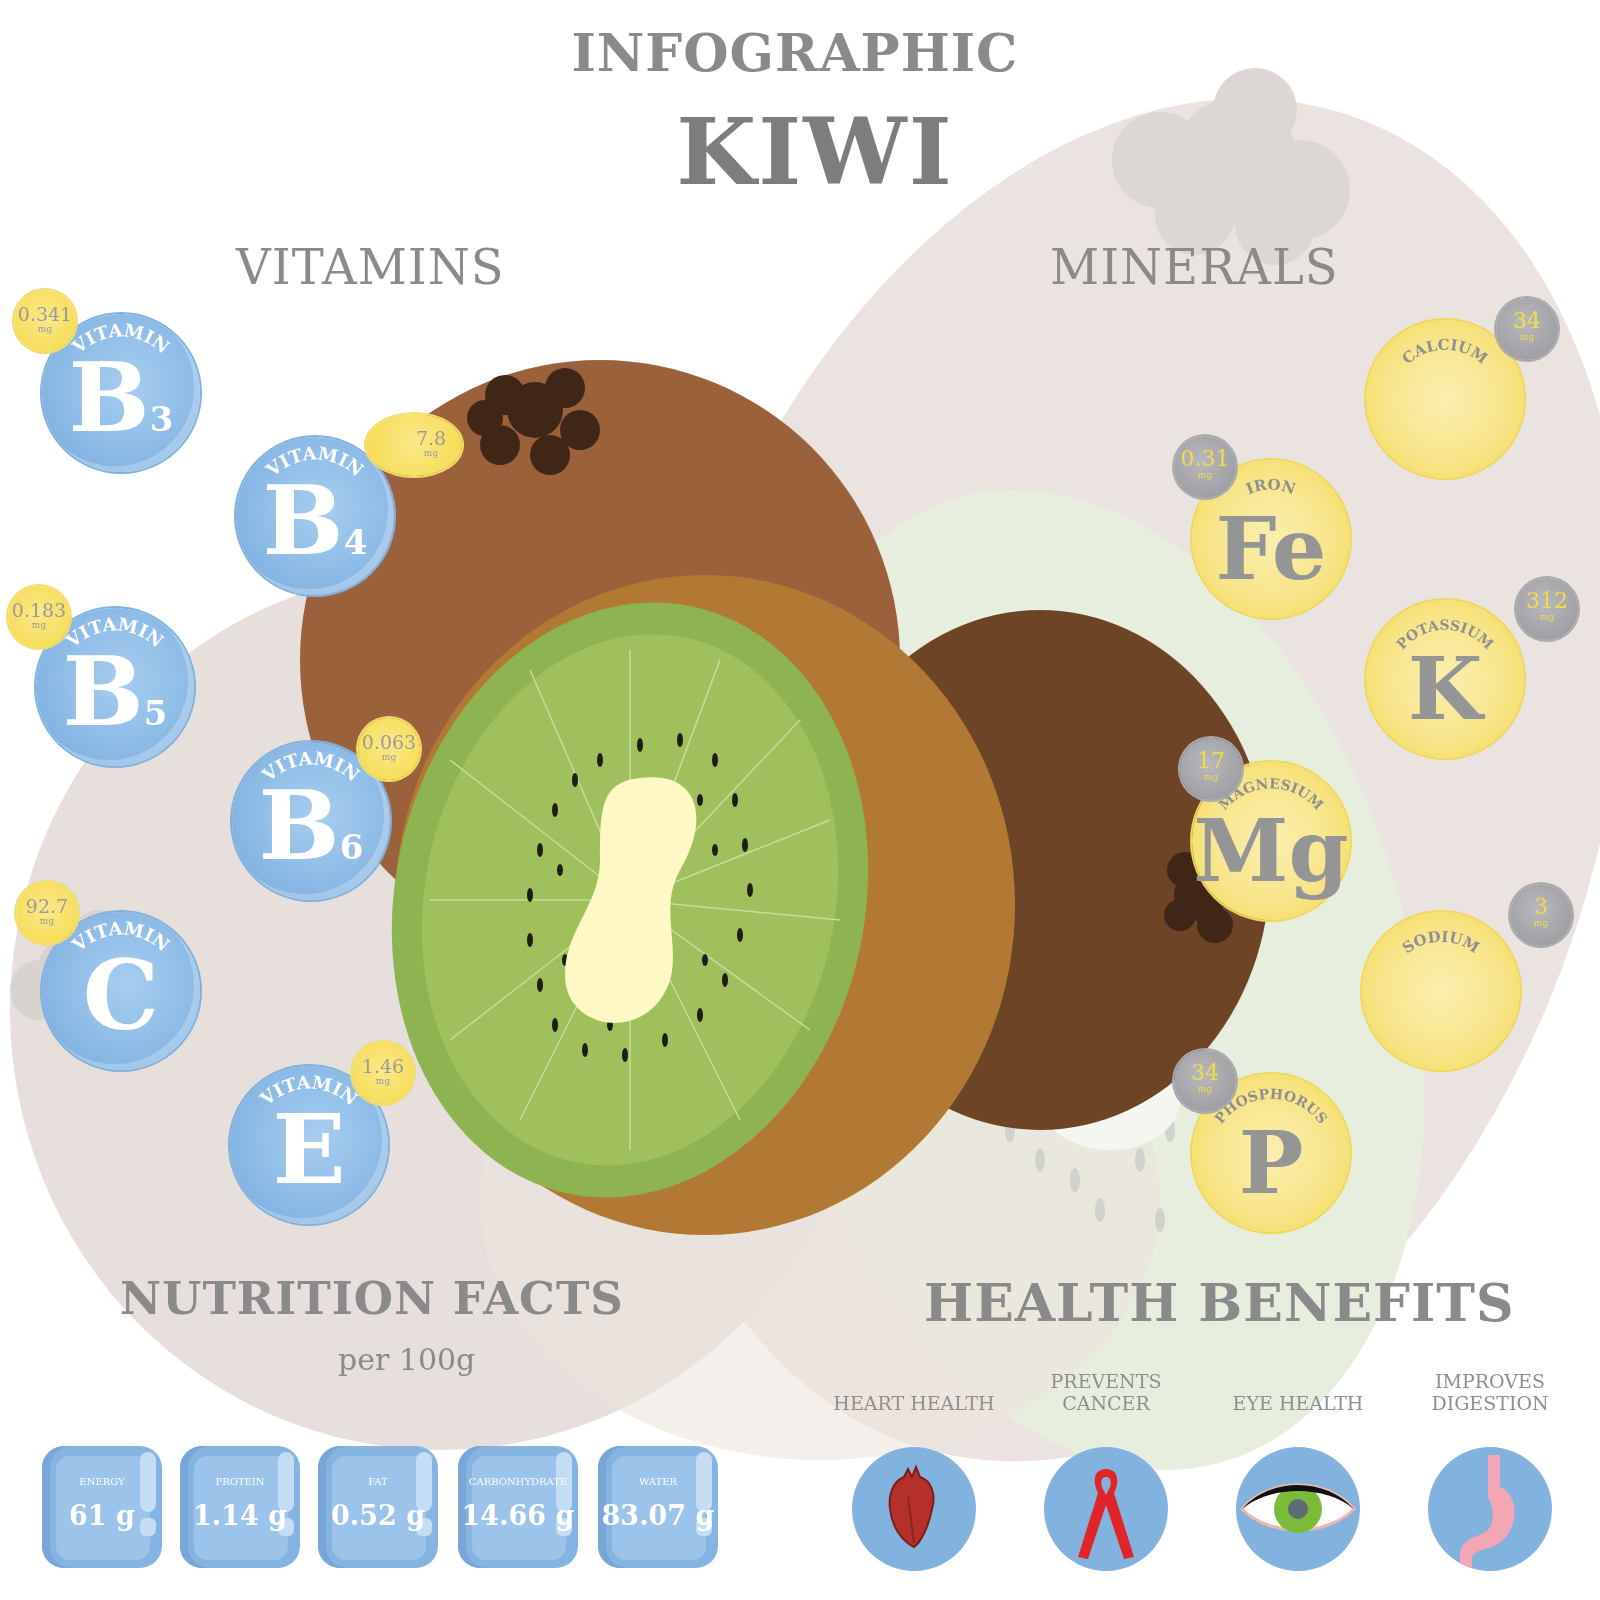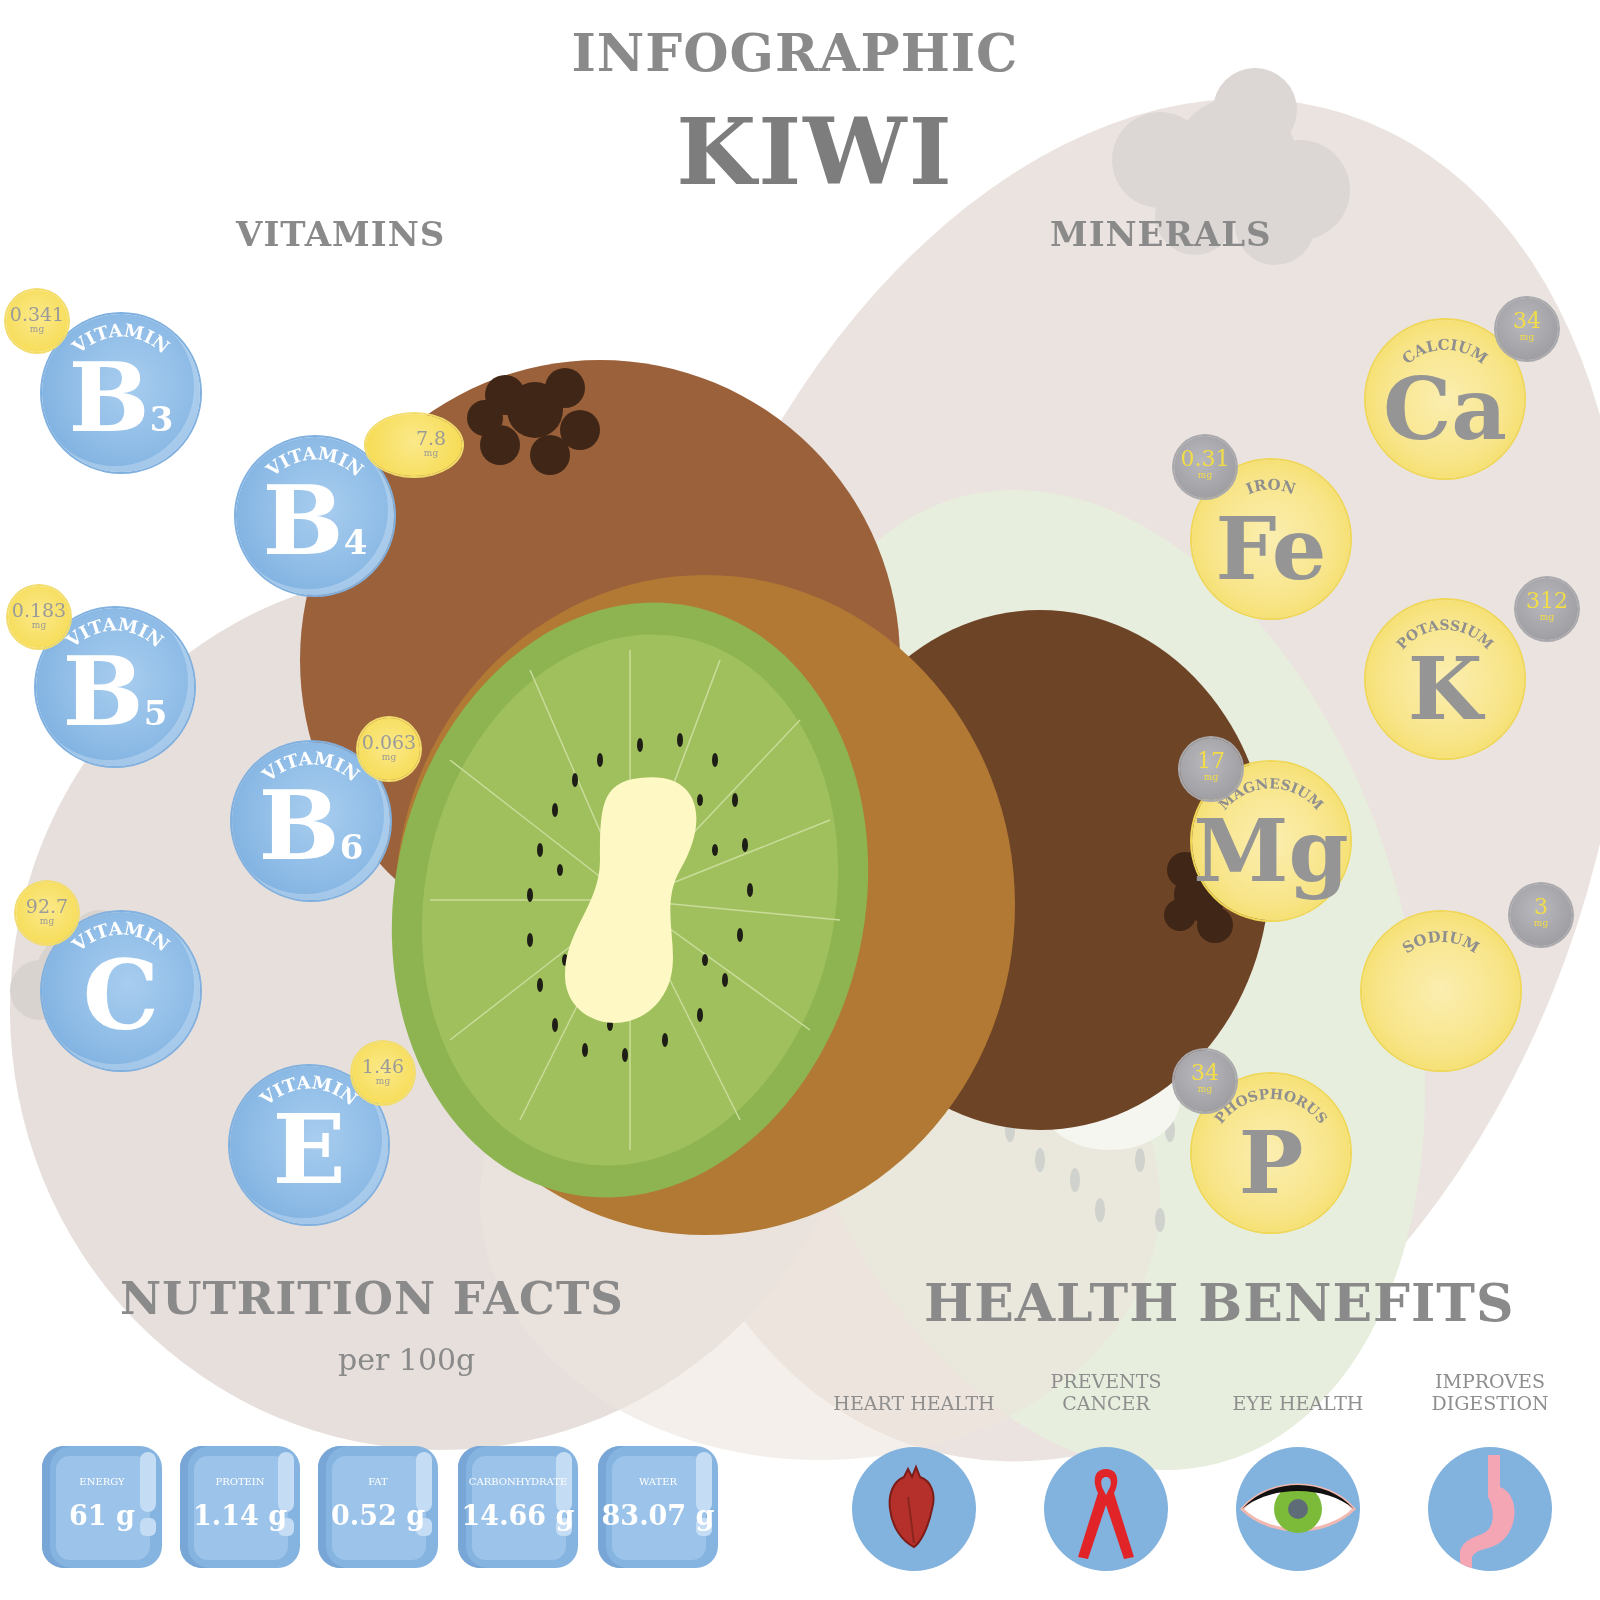--- a/index.html
+++ b/index.html
@@ -1,21 +1,21 @@
 <!DOCTYPE html>
 <html><head>
 <meta charset="utf-8">
 <style>
   html, body { margin:0; padding:0; }
   body { width:1600px; height:1600px; position:relative; overflow:hidden; background:#ffffff; font-family:"DejaVu Serif", serif; }
   .abs { position:absolute; }
   .bg-svg { position:absolute; left:0; top:0; width:1600px; height:1600px; }
   .title1 { left:0; width:1590px; top:22px; text-align:center; font-size:52px; font-weight:bold; color:#8a8a8a; letter-spacing:1px; }
   .title2 { left:0; width:1590px; top:98px; text-align:center; font-size:92px; font-weight:bold; color:#7d7d7d; letter-spacing:2px;margin-left:20px; }
-  .sec { font-size:34px; font-weight:bold; color:#8a8a8a; letter-spacing:1px; }
+  .sec { font-size:48px; font-weight:normal; color:#8a8a8a; letter-spacing:1px;margin-top:25px; }
 
   
   .vit { position:absolute; width:158px; height:158px; border-radius:50%;
          background:radial-gradient(circle at 55% 45%, #a8cdef 0%, #8dbbe6 55%, #73a7da 100%);
          box-shadow: inset -6px -6px 0 rgba(255,255,255,0.25), 0 0 0 2px #7fb0df; }
   .vit .arc { position:absolute; left:0; top:0; width:158px; height:158px; }
   .vit .letter { position:absolute; left:0; right:0; top:36px; text-align:center; font-size:96px; font-weight:bold; color:#ffffff; line-height:96px; }
   .vit .sub { font-size:34px; vertical-align:baseline; }
   .dose-y { position:absolute; width:62px; height:62px; border-radius:50%; background:radial-gradient(circle at 50% 45%, #fbe98a, #f5d94a); box-shadow:0 0 0 2px #f2dc6c; text-align:center; color:#9a9a9a; }
   .dose-y .v { display:block; font-size:19px; margin-top:14px; line-height:20px; }
@@ -163,21 +163,21 @@
 
 <div class="vit" style="left:42px;top:314px;">
   <svg class="arc" viewBox="0 0 158 158">
       <defs>
         <path id="va0" d="M22 70 A58 58 0 0 1 136 70"></path>
       </defs>
       <text font-family="DejaVu Serif, serif" font-size="18" font-weight="bold" fill="#fff"><textPath href="#va0" startOffset="50%" text-anchor="middle">VITAMIN</textPath></text>
     </svg>
   <div class="letter"><span>B</span><span class="sub">3</span></div>
 </div>
-<div class="dose-y" style="left:6px;top:290px;">
+<div class="dose-y" style="left:14px;top:290px;">
     <span class="v">0.341</span>
     <span class="u">mg</span>
   </div>
 
 <div class="vit" style="left:236px;top:437px;">
   <svg class="arc" viewBox="0 0 158 158">
       <defs>
         <path id="va1" d="M22 70 A58 58 0 0 1 136 70"></path>
       </defs>
       <text font-family="DejaVu Serif, serif" font-size="18" font-weight="bold" fill="#fff"><textPath href="#va1" startOffset="50%" text-anchor="middle">VITAMIN</textPath></text>
@@ -245,21 +245,20 @@
     <span class="u">mg</span>
   </div>
 
 <div class="min" style="left:1366px;top:320px;">
   <svg class="arc" viewBox="0 0 158 158">
       <defs>
         <path id="ma0" d="M28 66 A54 54 0 0 1 130 66"></path>
       </defs>
       <text font-family="DejaVu Serif, serif" font-size="15" font-weight="bold" fill="#8f8f8f"><textPath href="#ma0" startOffset="50%" text-anchor="middle">CALCIUM</textPath></text>
     </svg>
-  <div class="letter">Ca</div>
 </div>
 <div class="dose-g" style="left:1496px;top:298px;">
     <span class="v">34</span>
     <span class="u">mg</span>
   </div>
 
 <div class="min" style="left:1192px;top:460px;">
   <svg class="arc" viewBox="0 0 158 158">
       <defs>
         <path id="ma1" d="M28 66 A54 54 0 0 1 130 66"></path>

